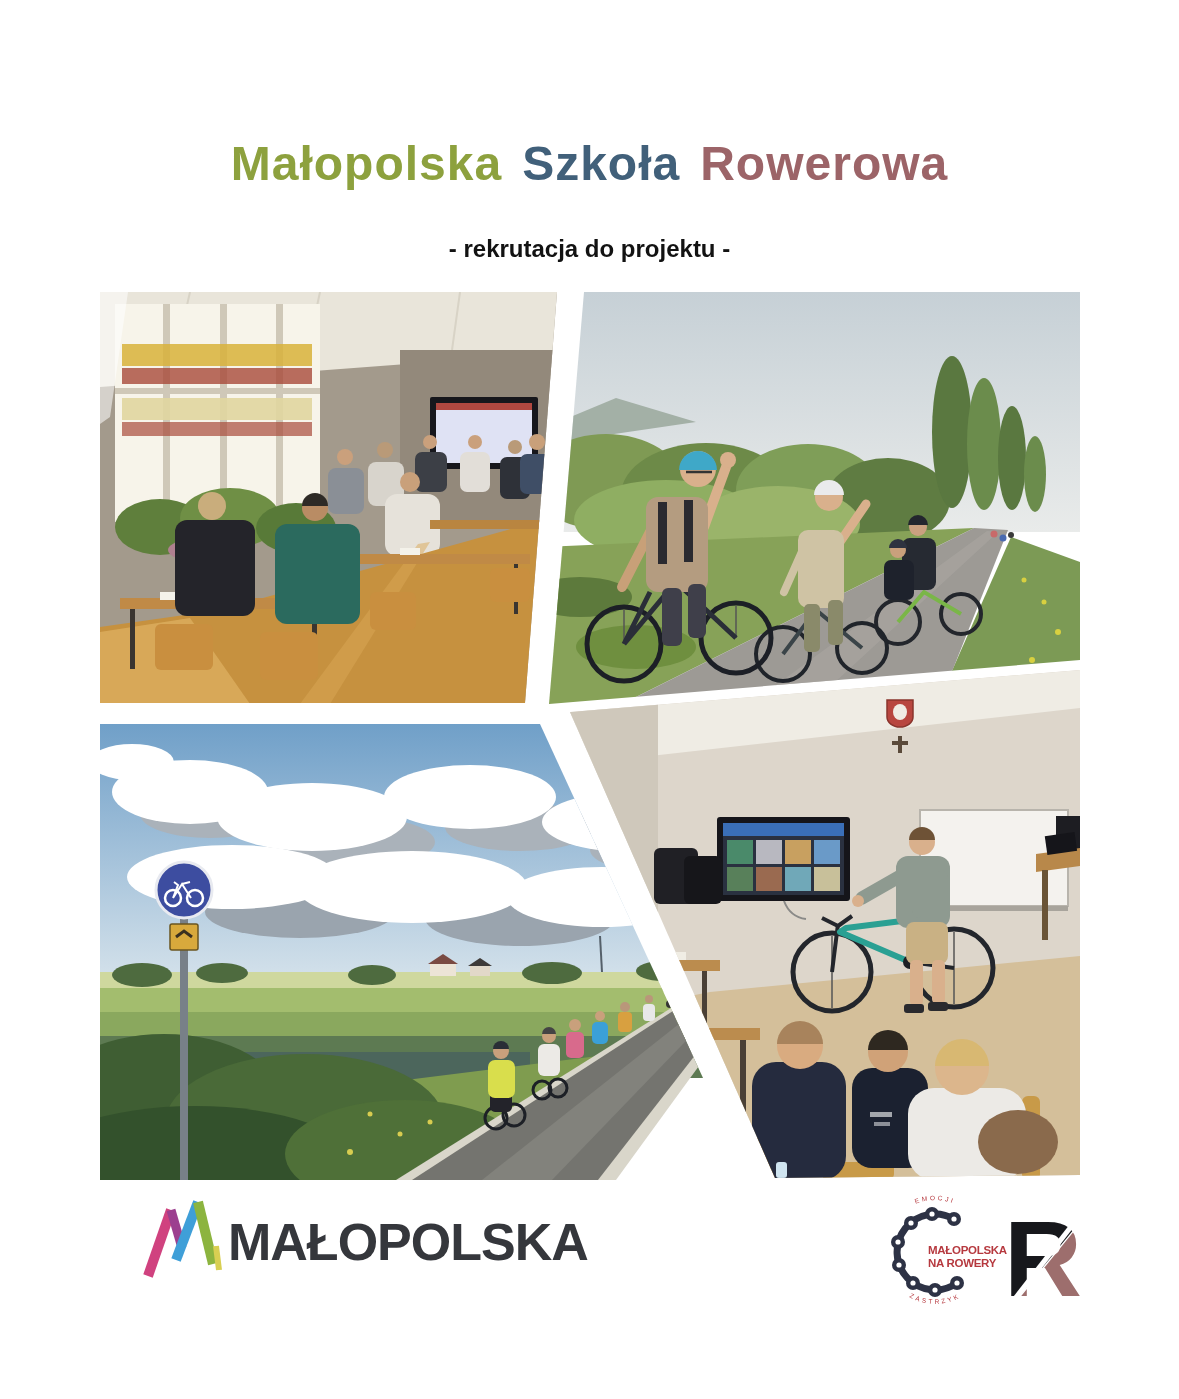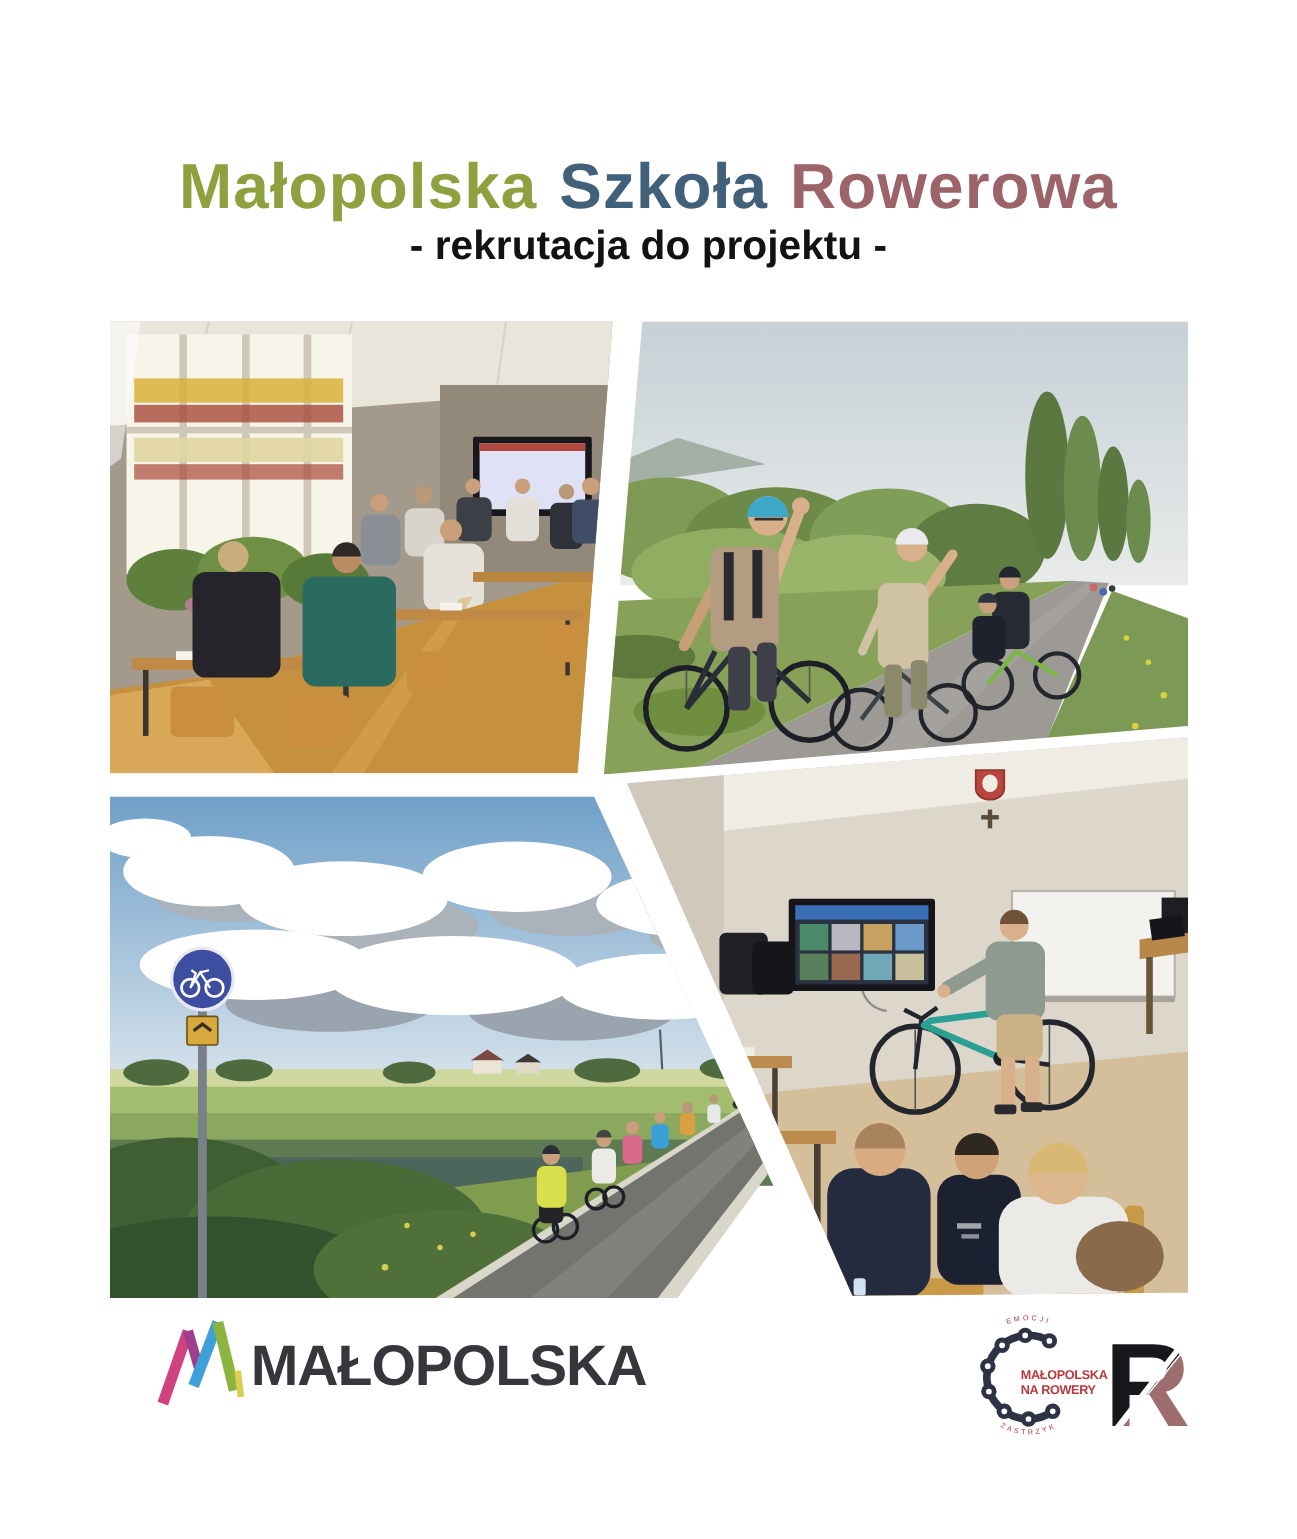--- a/index.html
+++ b/index.html
@@ -1,22 +1,22 @@
 <!DOCTYPE html>
 <html><head>
 <meta charset="utf-8">
 <style>
   html,body{margin:0;padding:0;background:#ffffff;}
   .page{position:relative;width:1179px;height:1399px;background:#fff;overflow:hidden;
         font-family:"Liberation Sans",sans-serif;}
   .title{position:absolute;top:136px;left:0;width:100%;text-align:center;
-         font-size:58px;font-weight:bold;letter-spacing:1px;white-space:nowrap;}
+         font-size:48px;font-weight:bold;letter-spacing:1px;white-space:nowrap;}
   .title .w{margin:0 10px;}
-  .subtitle{position:absolute;top:202px;left:0;width:100%;text-align:center;
-            font-size:37px;font-weight:bold;color:#121212;}
+  .subtitle{position:absolute;top:235px;left:0;width:100%;text-align:center;
+            font-size:24px;font-weight:bold;color:#121212;}
   .collage{position:absolute;left:100px;top:292px;width:980px;height:888px;}
   .photo{position:absolute;overflow:hidden;}
   .photo svg{display:block;width:100%;height:100%;}
   #p1{left:0;top:0;width:465px;height:412px;
       clip-path:polygon(0px 0px,457px 0px,425px 411px,0px 411px);}
   #p2{left:446px;top:0;width:534px;height:415px;
       clip-path:polygon(38px 0px,534px 0px,534px 368px,3px 412px);}
   #p3{left:0;top:430px;width:670px;height:458px;
       clip-path:polygon(0px 2px,440px 2px,650px 458px,0px 458px);}
   #p4{left:470px;top:368px;width:510px;height:520px;

